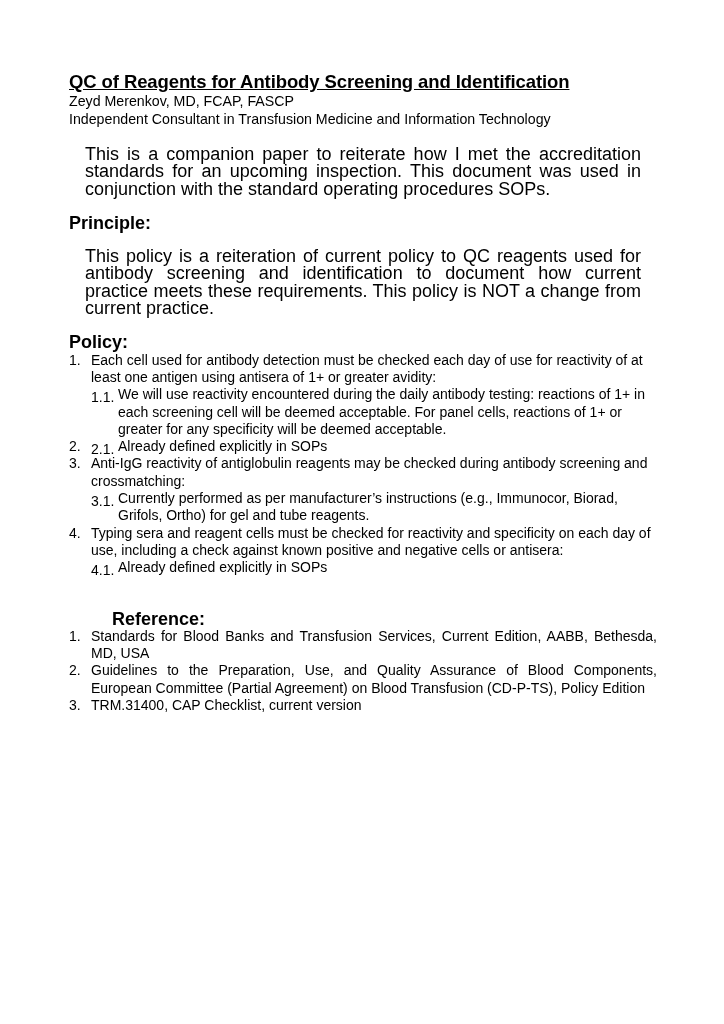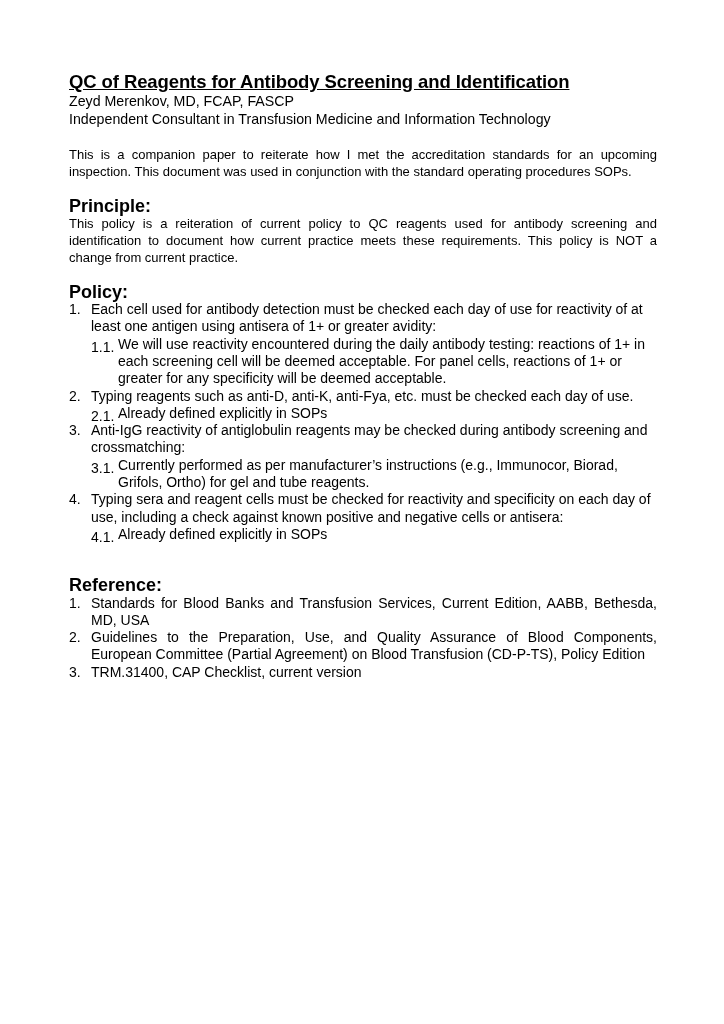--- a/index.html
+++ b/index.html
@@ -29,23 +29,23 @@
       letter-spacing: -0.1px;
       text-decoration: underline;
     }
     .subtitle {
       font-size: 14.2px;
       font-weight: normal;
       line-height: 18px;
       margin: 0;
     }
     .para {
-      font-size: 13px;
+      font-size: 18px;
       line-height: 17.3px;
-      margin: 0;
+      margin: 16px;
       text-align: justify;
     }
     .intro { margin-top: 18px; }
     .section-heading {
       font-size: 18px;
       font-weight: bold;
       line-height: 17.3px;
       margin: 17px 0 0 0;
     }
     .list {
@@ -72,21 +72,21 @@
     .sublist > li {
       position: relative;
       padding-left: 27px;
     }
     .sublist > li > .num {
       position: absolute;
       left: 0;
       top: 3px;
     }
     .refs > li .text { display: block; text-align: justify; }
-    .gap-ref { margin-top: 34px; }
+    .gap-ref { margin-top: 34px; margin-left: 43px; }
   </style>
 </head>
 <body>
 
 <div class="page">
   <h1 class="title">QC of Reagents for Antibody Screening and Identification</h1>
   <p class="subtitle">Zeyd Merenkov, MD, FCAP, FASCP</p>
   <p class="subtitle">Independent Consultant in Transfusion Medicine and Information Technology</p>
 
   <p class="para intro">This is a companion paper to reiterate how I met the accreditation standards for an upcoming inspection.  This document was used in conjunction with the standard operating procedures SOPs.</p>
@@ -101,21 +101,20 @@
       <span>Each cell used for antibody detection must be checked each day of use for reactivity of at least one antigen using antisera of 1+ or greater avidity:</span>
       <ol class="sublist">
         <li>
           <span class="num">1.1.</span>
           <span>We will use reactivity encountered during the daily antibody testing:  reactions of 1+ in each screening cell will be deemed acceptable.  For panel cells, reactions of 1+ or greater for any specificity will be deemed acceptable.</span>
         </li>
       </ol>
     </li>
     <li>
       <span class="num">2.</span>
-      <span>Typing reagents such as anti-D, anti-K, anti-Fya, etc. must be checked each day of use.</span>
       <ol class="sublist">
         <li>
           <span class="num">2.1.</span>
           <span>Already defined explicitly in SOPs</span>
         </li>
       </ol>
     </li>
     <li>
       <span class="num">3.</span>
       <span>Anti-IgG reactivity of antiglobulin reagents may be checked during antibody screening and crossmatching:</span>

